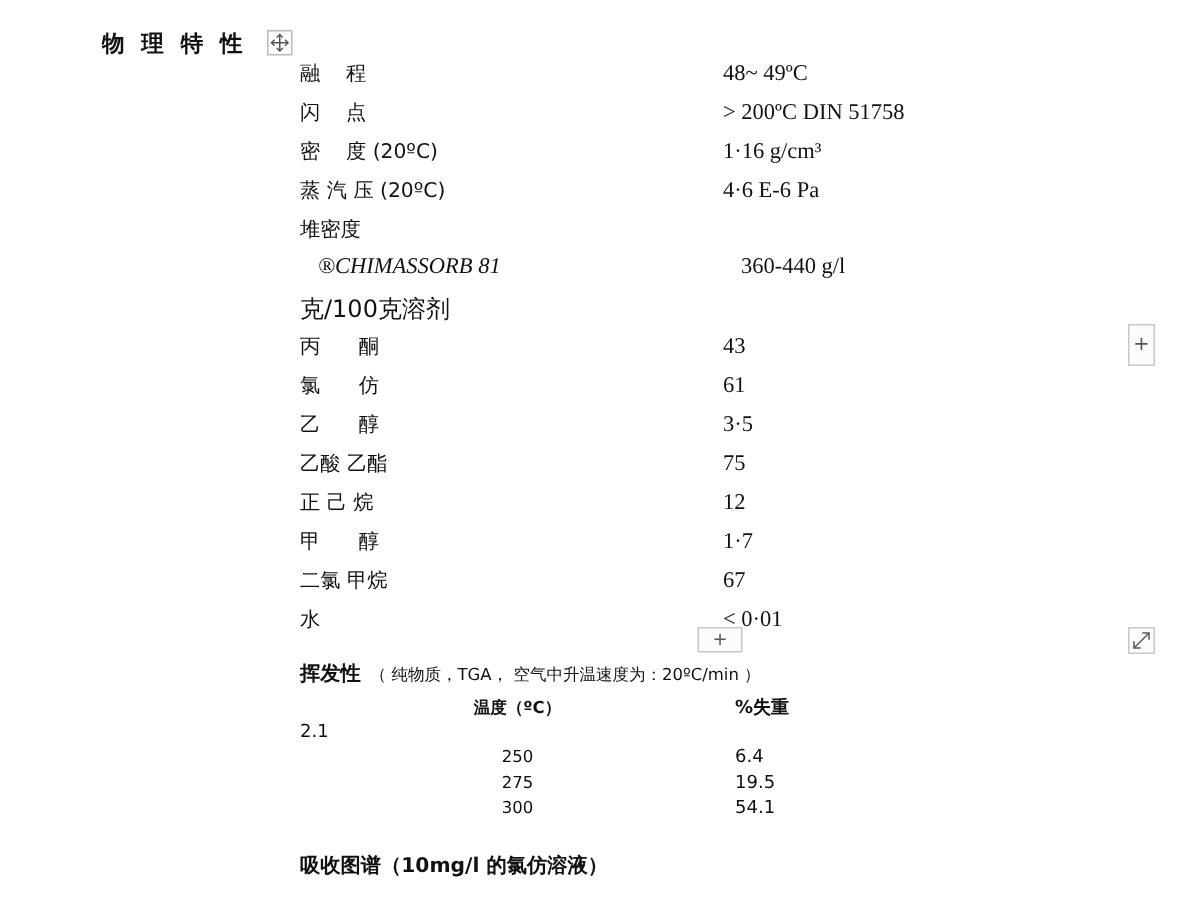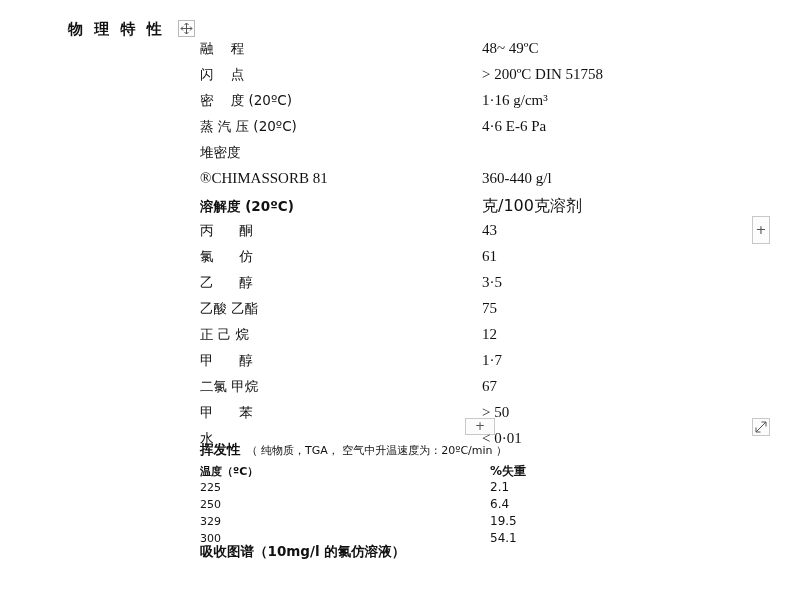--- a/index.html
+++ b/index.html
@@ -105,21 +105,23 @@
   .prop-label {
     width: 282px;
     font-family: "DejaVu Sans", sans-serif;
     font-size: 13.5px;
     color: #111;
     white-space: pre;
   }
   .prop-label.bold { font-weight: bold; }
   .prop-label.ital {
     font-family: "Liberation Serif", serif;
+    font-style: italic;
     font-size: 15px;
+    margin-left: 12px;
   }
   .prop-value {
     font-family: "Liberation Serif", serif;
     font-size: 15px;
     color: #111;
     white-space: pre;
   }
   .prop-value.cjk {
     font-family: "DejaVu Sans", sans-serif;
     font-style: normal;
@@ -144,20 +146,21 @@
     font-size: 11px;
     color: #111;
     margin-left: 6px;
   }
 
   .vol-table {
     position: absolute;
     left: 200px;
     top: 463px;
     width: 420px;
+    text-align: center;
   }
   .vol-row {
     display: flex;
     height: 17px;
     align-items: baseline;
   }
   .vol-c1 {
     width: 290px;
     font-family: "DejaVu Sans", sans-serif;
     font-size: 11px;
@@ -169,21 +172,21 @@
     font-size: 12px;
     color: #111;
     white-space: pre;
   }
   .vol-row.header .vol-c1,
   .vol-row.header .vol-c2 { font-weight: bold; }
 
   .abs-head {
     position: absolute;
     left: 200px;
-    top: 543px;
+    top: 568px;
     font-family: "DejaVu Sans", sans-serif;
     font-size: 13.5px;
     font-weight: bold;
     color: #111;
     white-space: nowrap;
   }
 </style>
 </head>
 <body>
 
@@ -236,21 +239,20 @@
       </div>
       <div class="prop-row">
         <div class="prop-label">堆密度</div>
         <div class="prop-value"></div>
       </div>
       <div class="prop-row">
         <div class="prop-label ital">®CHIMASSORB 81</div>
         <div class="prop-value">360-440 g/l</div>
       </div>
       <div class="prop-row">
-        <div class="prop-label bold">溶解度 (20ºC)</div>
         <div class="prop-value cjk">克/100克溶剂</div>
       </div>
       <div class="prop-row">
         <div class="prop-label">丙      酮</div>
         <div class="prop-value">43</div>
       </div>
       <div class="prop-row">
         <div class="prop-label">氯      仿</div>
         <div class="prop-value">61</div>
       </div>
@@ -266,50 +268,45 @@
         <div class="prop-label">正 己 烷</div>
         <div class="prop-value">12</div>
       </div>
       <div class="prop-row">
         <div class="prop-label">甲      醇</div>
         <div class="prop-value">1·7</div>
       </div>
       <div class="prop-row">
         <div class="prop-label">二氯 甲烷</div>
         <div class="prop-value">67</div>
-      </div>
-      <div class="prop-row">
-        <div class="prop-label">甲      苯</div>
-        <div class="prop-value">&gt; 50</div>
       </div>
       <div class="prop-row">
         <div class="prop-label">水</div>
         <div class="prop-value">&lt; 0·01</div>
       </div>
     </div>
 
   <div class="vol-head">
     <span class="t">挥发性</span><span class="sub">（ 纯物质，TGA，  空气中升温速度为：20ºC/min ）</span>
   </div>
 
   <div class="vol-table">
       <div class="vol-row header">
         <div class="vol-c1">温度（ºC）</div>
         <div class="vol-c2">%失重</div>
       </div>
       <div class="vol-row">
-        <div class="vol-c1">225</div>
         <div class="vol-c2">2.1</div>
       </div>
       <div class="vol-row">
         <div class="vol-c1">250</div>
         <div class="vol-c2">6.4</div>
       </div>
       <div class="vol-row">
-        <div class="vol-c1">329</div>
+        <div class="vol-c1">275</div>
         <div class="vol-c2">19.5</div>
       </div>
       <div class="vol-row">
         <div class="vol-c1">300</div>
         <div class="vol-c2">54.1</div>
       </div>
     </div>
 
   <div class="abs-head">吸收图谱（10mg/l 的氯仿溶液）</div>
 

